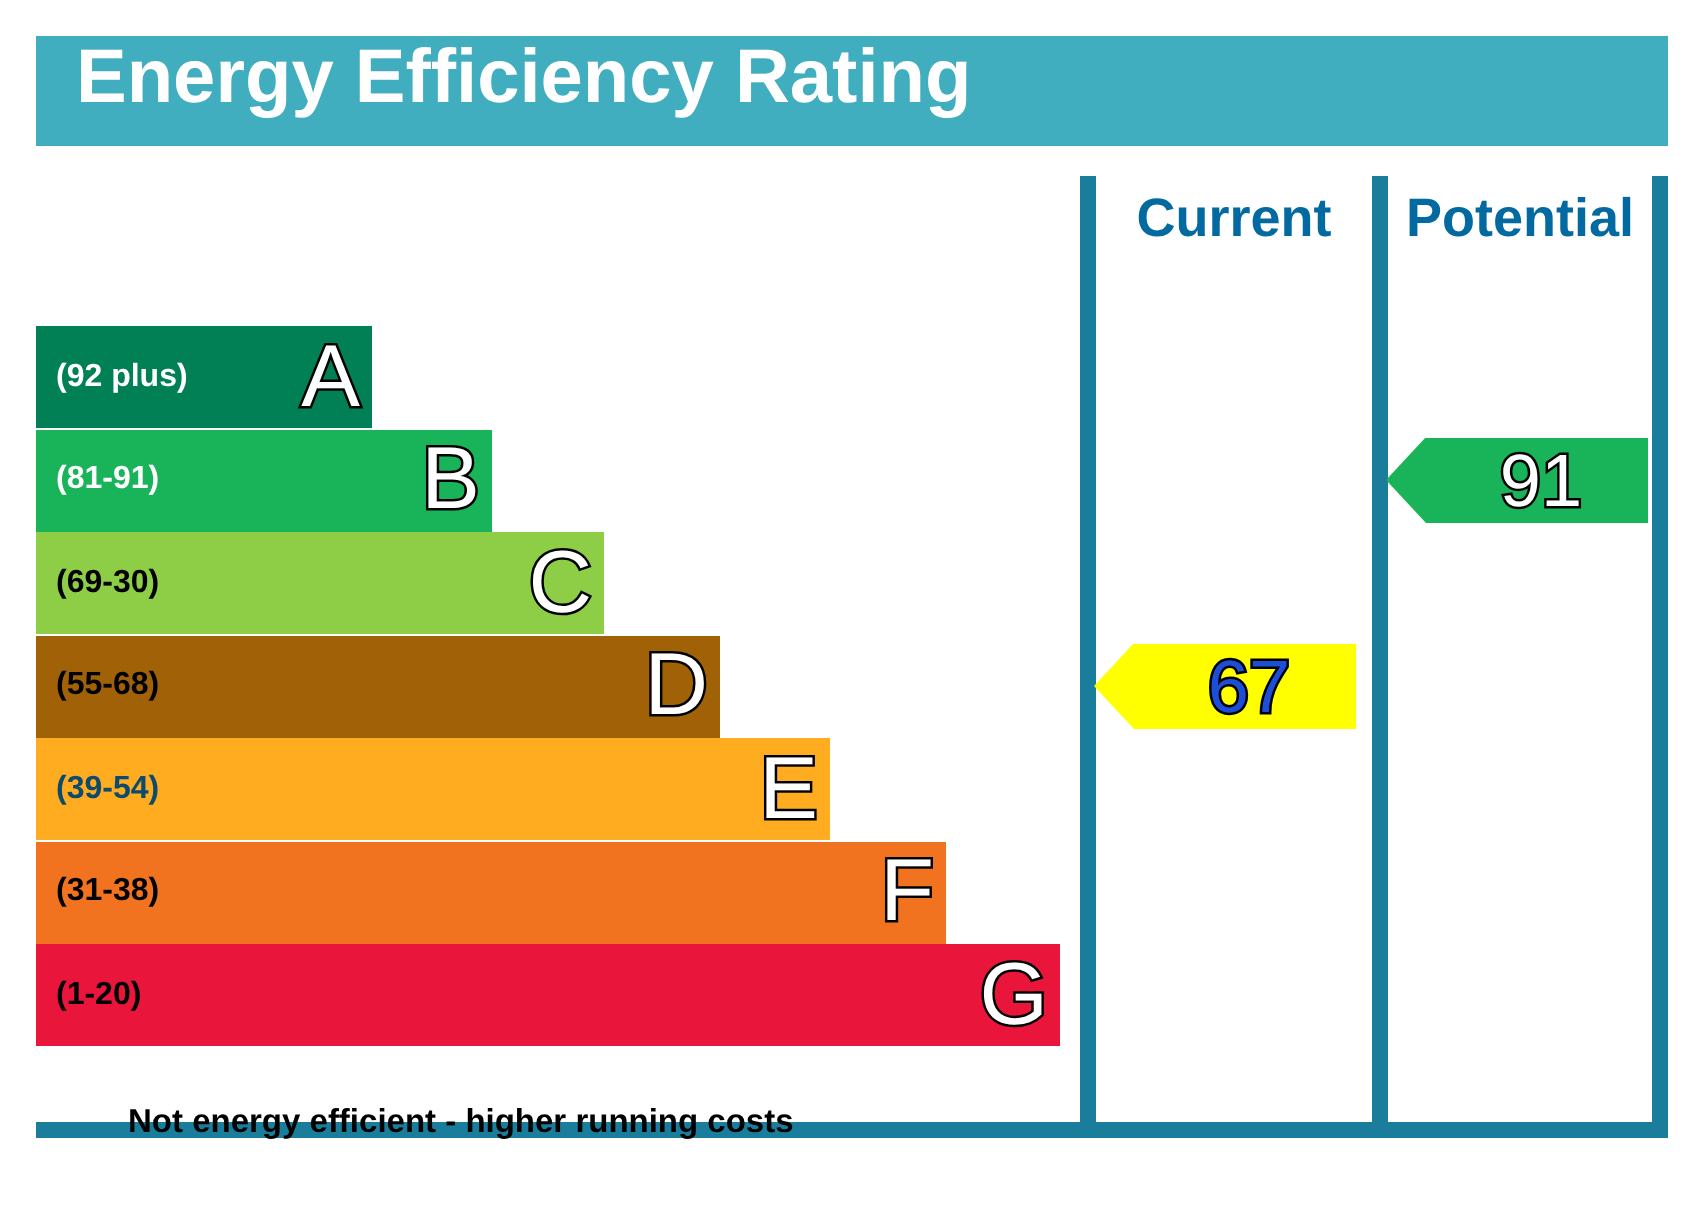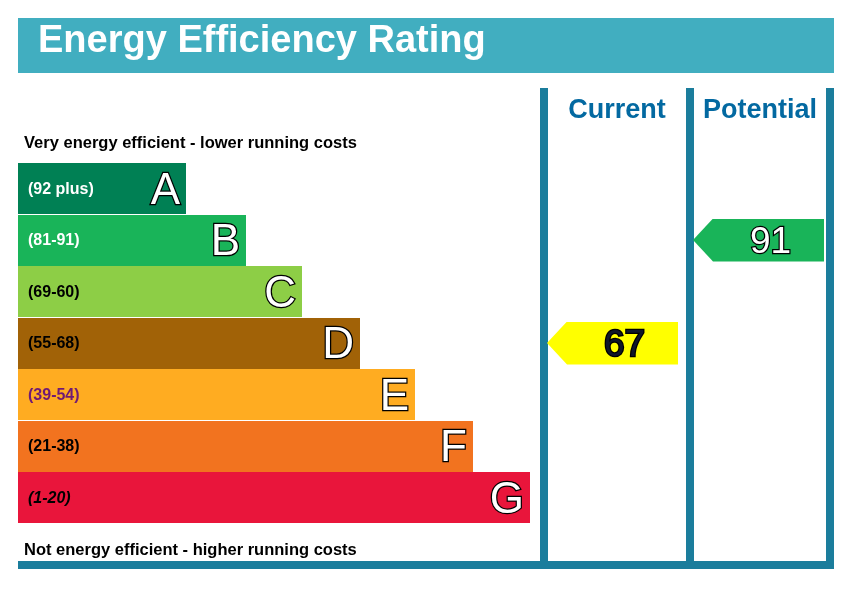--- a/index.html
+++ b/index.html
@@ -67,21 +67,21 @@
   
   .caption {
     position: absolute;
     left: 24px;
     font-size: 16.5px;
     font-weight: bold;
     color: #000000;
     white-space: nowrap;
   }
   .caption-top    { top: 133px; }
-  .caption-bottom { top: 540px; }
+  .caption-bottom { top: 552px; margin-left: 40px; }
 
   
   .band {
     position: absolute;
     left: 18px;
     height: 51px;
   }
   .band-range {
     position: absolute;
     left: 10px;
@@ -139,56 +139,55 @@
   <div class="header-title">Energy Efficiency Rating</div>
 
   <div class="col-header col-current">Current</div>
   <div class="col-header col-potential">Potential</div>
 
   <div class="divider div-v1"></div>
   <div class="divider div-v2"></div>
   <div class="divider div-v3"></div>
   <div class="divider div-bottom"></div>
 
-  <div class="caption caption-top">Very energy efficient - lower running costs</div>
   <div class="caption caption-bottom">Not energy efficient - higher running costs</div>
 
   <div id="bands-layer">
       <div class="band" style="top: 163px; width: 168px; background: rgb(0, 128, 84);">
         <span class="band-range" style="color: rgb(255, 255, 255);">(92 plus)</span>
         <span class="band-letter">A</span>
       </div>
       <div class="band" style="top: 214.5px; width: 228px; background: rgb(25, 180, 89); text-align: center;">
         <span class="band-range" style="color: rgb(255, 255, 255);">(81-91)</span>
         <span class="band-letter">B</span>
       </div>
       <div class="band" style="top: 266px; width: 284px; background: rgb(141, 206, 70);">
-        <span class="band-range" style="color: rgb(0, 0, 0);">(69-60)</span>
+        <span class="band-range" style="color: rgb(0, 0, 0);">(69-30)</span>
         <span class="band-letter">C</span>
       </div>
       <div class="band" style="top: 317.5px; width: 342px; background: #a16207;">
         <span class="band-range" style="color: rgb(0, 0, 0);">(55-68)</span>
         <span class="band-letter">D</span>
       </div>
       <div class="band" style="top: 369px; width: 397px; background: rgb(255, 172, 33);">
-        <span class="band-range" style="color: #701a75;">(39-54)</span>
+        <span class="band-range" style="color: #0c4a6e;">(39-54)</span>
         <span class="band-letter">E</span>
       </div>
       <div class="band" style="top: 420.5px; width: 455px; background: rgb(242, 115, 31);">
-        <span class="band-range" style="color: rgb(0, 0, 0);">(21-38)</span>
+        <span class="band-range" style="color: rgb(0, 0, 0);">(31-38)</span>
         <span class="band-letter">F</span>
       </div>
       <div class="band" style="top: 472px; width: 512px; background: rgb(233, 21, 59);">
-        <span class="band-range" style="color: rgb(0, 0, 0); font-style: italic;">(1-20)</span>
+        <span class="band-range" style="color: rgb(0, 0, 0);">(1-20)</span>
         <span class="band-letter">G</span>
       </div>
     </div>
 
   <div id="arrows-layer">
       <div class="arrow" style="left: 547px; width: 131px; top: 321.5px; background: rgb(255, 255, 0);">
-        <span class="arrow-value" style="color: #0f172a;">67</span>
+        <span class="arrow-value" style="color: #1d4ed8;">67</span>
       </div>
       <div class="arrow" style="left: 693px; width: 131px; top: 218.5px; background: rgb(25, 180, 89); text-decoration: underline;">
         <span class="arrow-value" style="color: rgb(255, 255, 255);">91</span>
       </div>
     </div>
 
 </div>
 
 </body></html>

